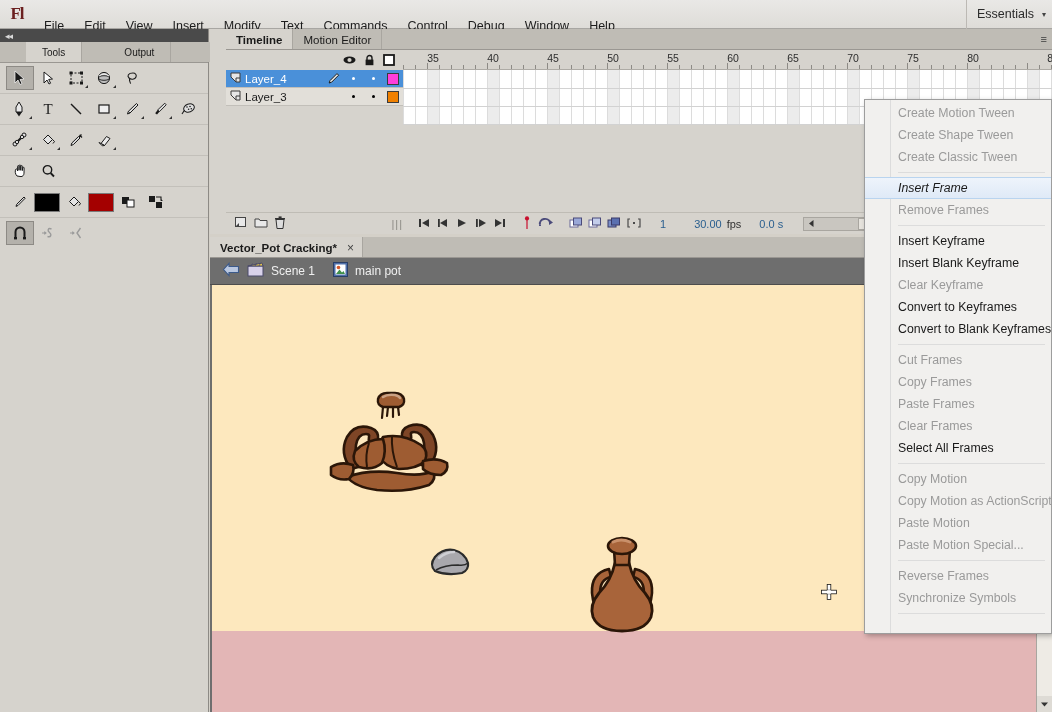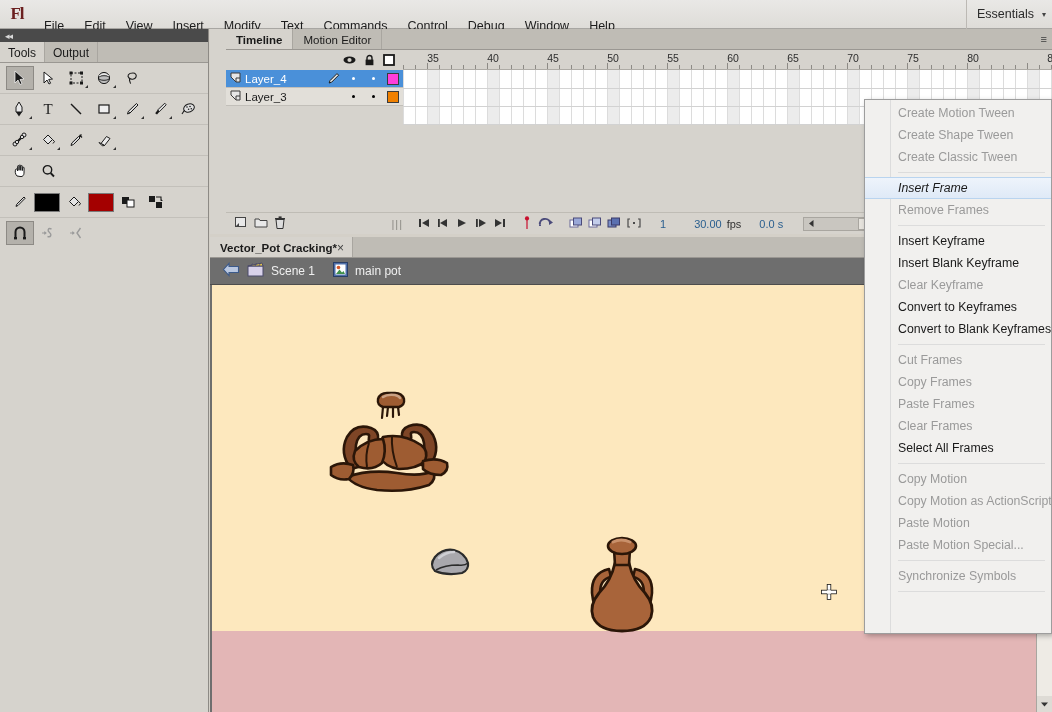--- a/index.html
+++ b/index.html
@@ -43,23 +43,23 @@
   }
   .collapse-bar {
     height: 13px; background: #4a4a4a; display:flex; align-items:center;
   }
   .collapse-arrows { color: #d8d8d8; font-size: 9px; padding-left: 5px; letter-spacing:-1px;}
   .panel-tabs {
     height: 21px; background: #bfbcb5; display: flex; align-items: stretch;
     border-bottom: 1px solid #9a9792;
   }
   .ptab {
-    padding: 3px 8px 2px; font-size: 12px; color: #1a1a1a;
+    padding: 3px 16px 2px; font-size: 10px; color: #1a1a1a;
     display:flex; align-items:center;
-    background: #bfbcb5; border-right: 1px solid #a9a6a0;
+    background: #bfbcb5; border-right: 1px solid #a9a6a0; margin-left: 26px;
   }
   .ptab.active { background: #d6d3cd; }
   .tools-body { padding: 0; background: #d6d3cd; }
   .tool-row {
     display: flex; align-items: center; padding: 3px 6px;
     border-bottom: 1px solid #c3c0ba;
   }
   .tool-row.noline { border-bottom: none; }
   .tool {
     width: 28px; height: 24px; display: flex; align-items: center; justify-content: center;
@@ -125,21 +125,21 @@
   .tl-stat-u { color:#333; font-size:11px; }
   .hscroll { width: 150px; height: 14px; background: #c9c6c0; border: 1px solid #a9a6a0; display:flex; align-items:center;}
   .hscroll-thumb { width: 62px; height: 12px; background: #e6e3dd; border: 1px solid #a9a6a0; margin-left: 42px;}
 
   
   .doc-tabbar {
     position:absolute; left:210px; top:237px; width:842px; height:21px;
     background:#bfbcb5; border-bottom:1px solid #9a9792; display:flex;
   }
   .doc-tab { background:#d6d3cd; padding: 3px 8px 2px 10px; font-size:11.5px; font-weight:bold;
-    color:#1a1a1a; display:flex; align-items:center; border-right:1px solid #a9a6a0;}
+    color:#1a1a1a; display:flex; align-items:center; gap:10px; border-right:1px solid #a9a6a0;}
   .doc-tab-close { font-size:12px; color:#444; font-weight:normal;}
 
   .breadcrumb {
     position:absolute; left:210px; top:258px; width:842px; height:27px;
     background:#6e6e6e; display:flex; align-items:center; gap:7px; padding-left:12px;
     border-bottom:1px solid #4d4d4d;
   }
   .crumb-txt { color:#f0f0f0; font-size:12px; }
 
   .stage-area {
@@ -858,18 +858,19 @@
         <div class="ctx-item disabled">Copy Frames</div>
         <div class="ctx-item disabled">Paste Frames</div>
         <div class="ctx-item disabled">Clear Frames</div>
         <div class="ctx-item">Select All Frames</div>
         <div class="ctx-sep"></div>
         <div class="ctx-item disabled">Copy Motion</div>
         <div class="ctx-item disabled">Copy Motion as ActionScript</div>
         <div class="ctx-item disabled">Paste Motion</div>
         <div class="ctx-item disabled">Paste Motion Special...</div>
         <div class="ctx-sep"></div>
+        <div class="ctx-item disabled">Reverse Frames</div>
         <div class="ctx-item disabled">Synchronize Symbols</div>
         <div class="ctx-sep"></div>
       </div>
   </div>
 
 </div>
 
 </body></html>

